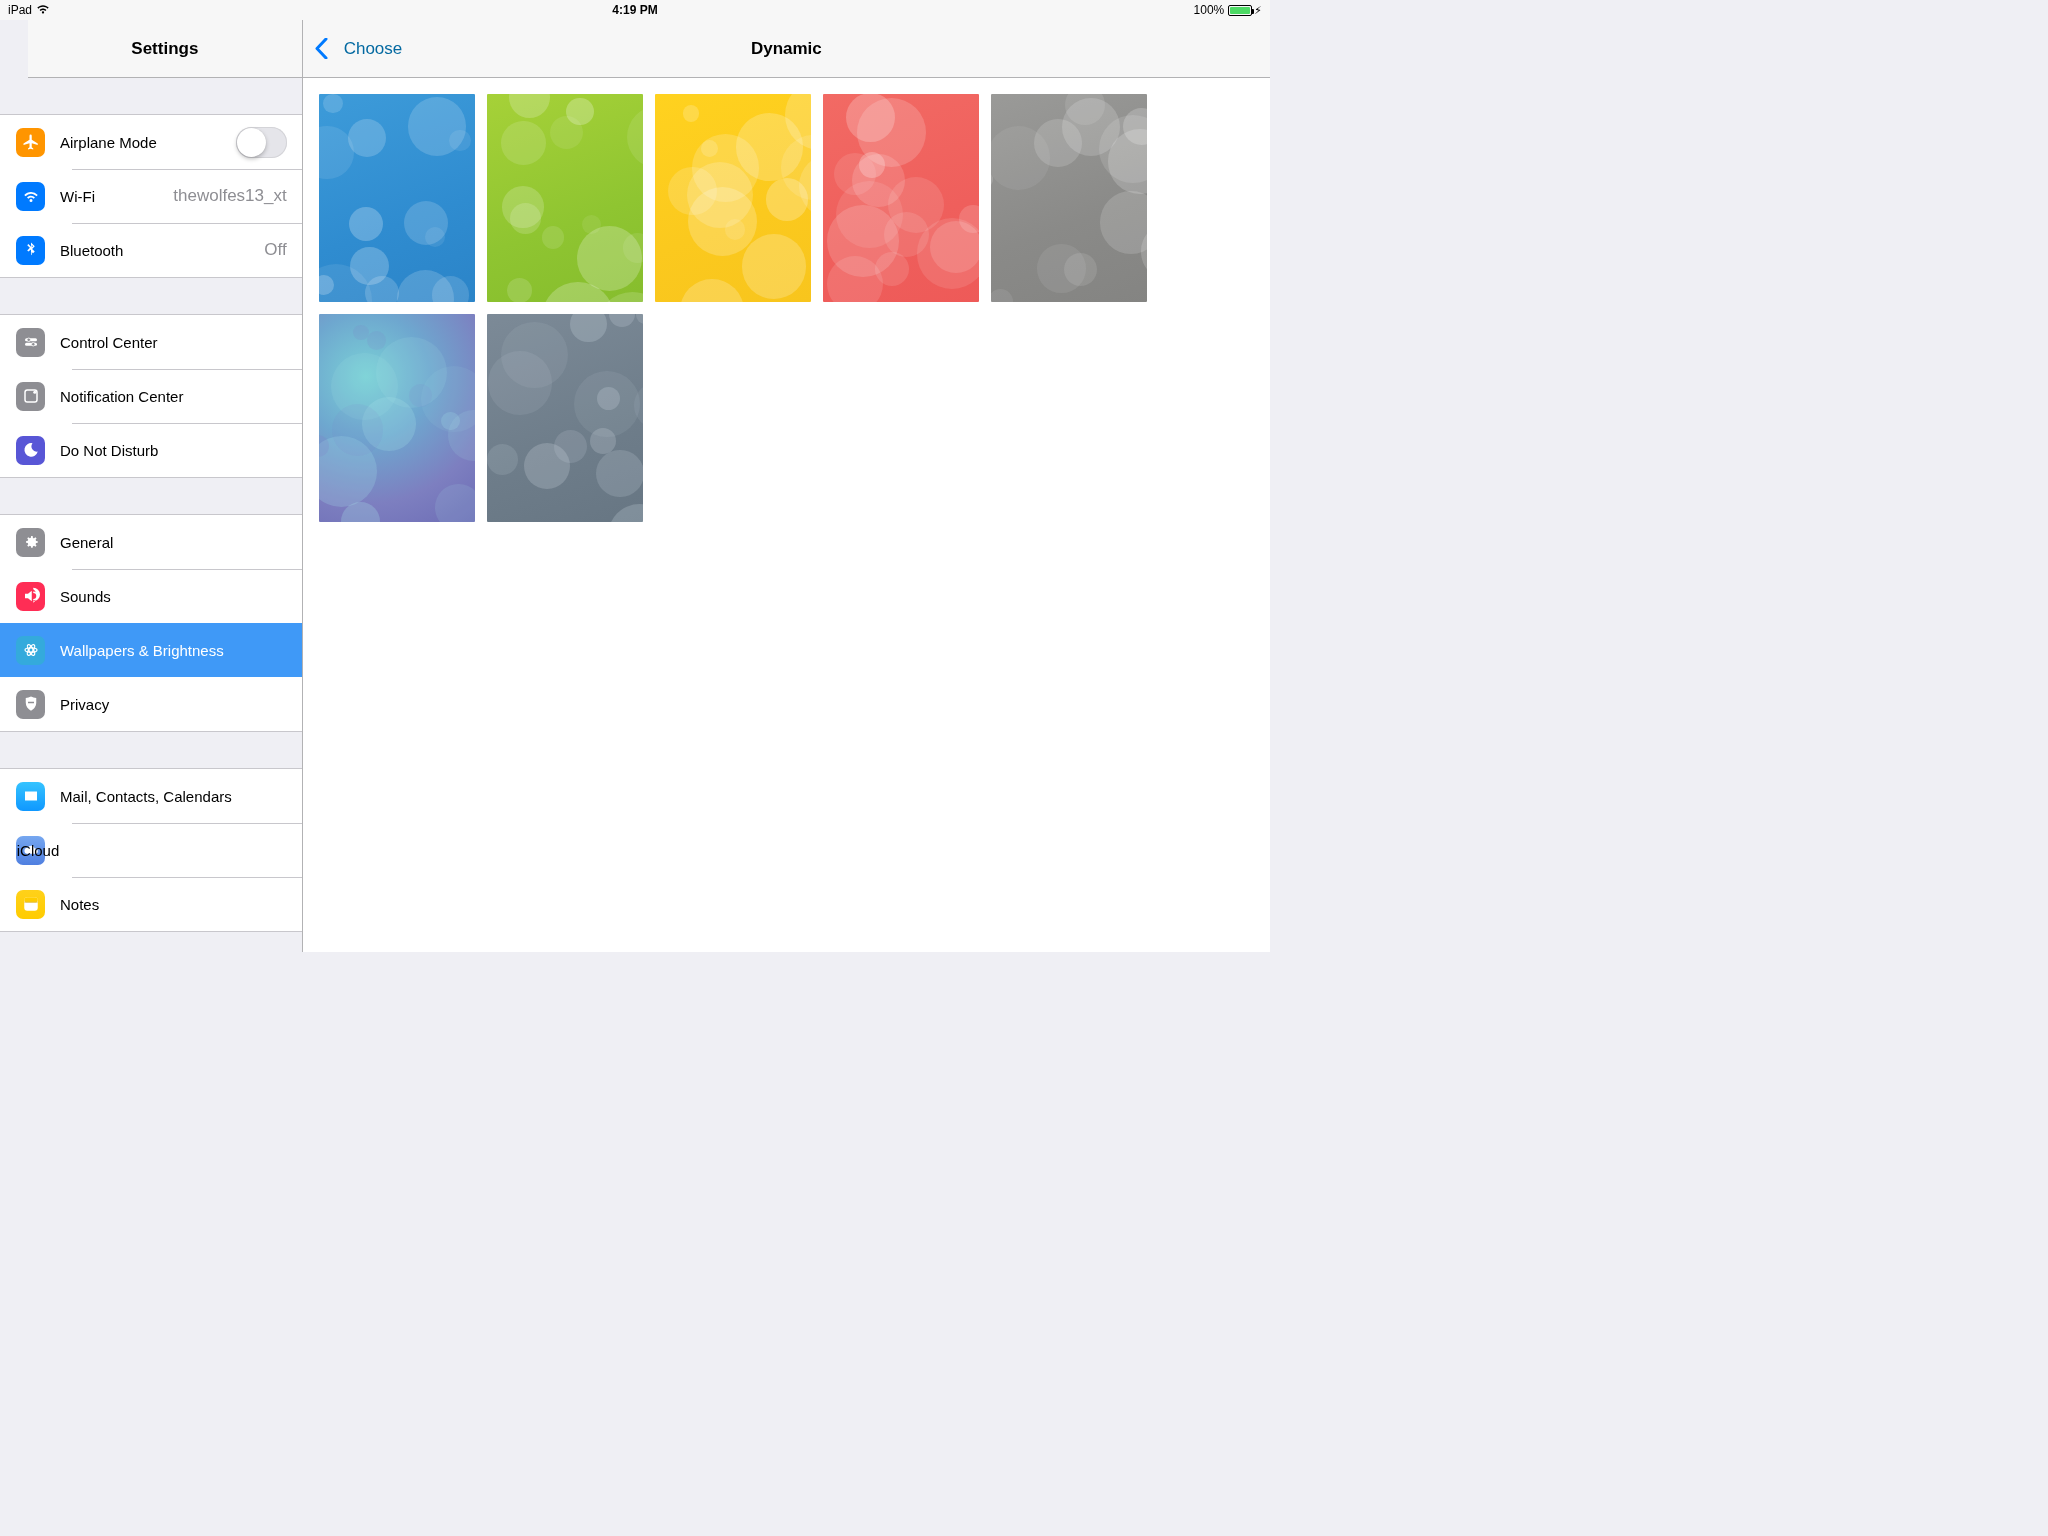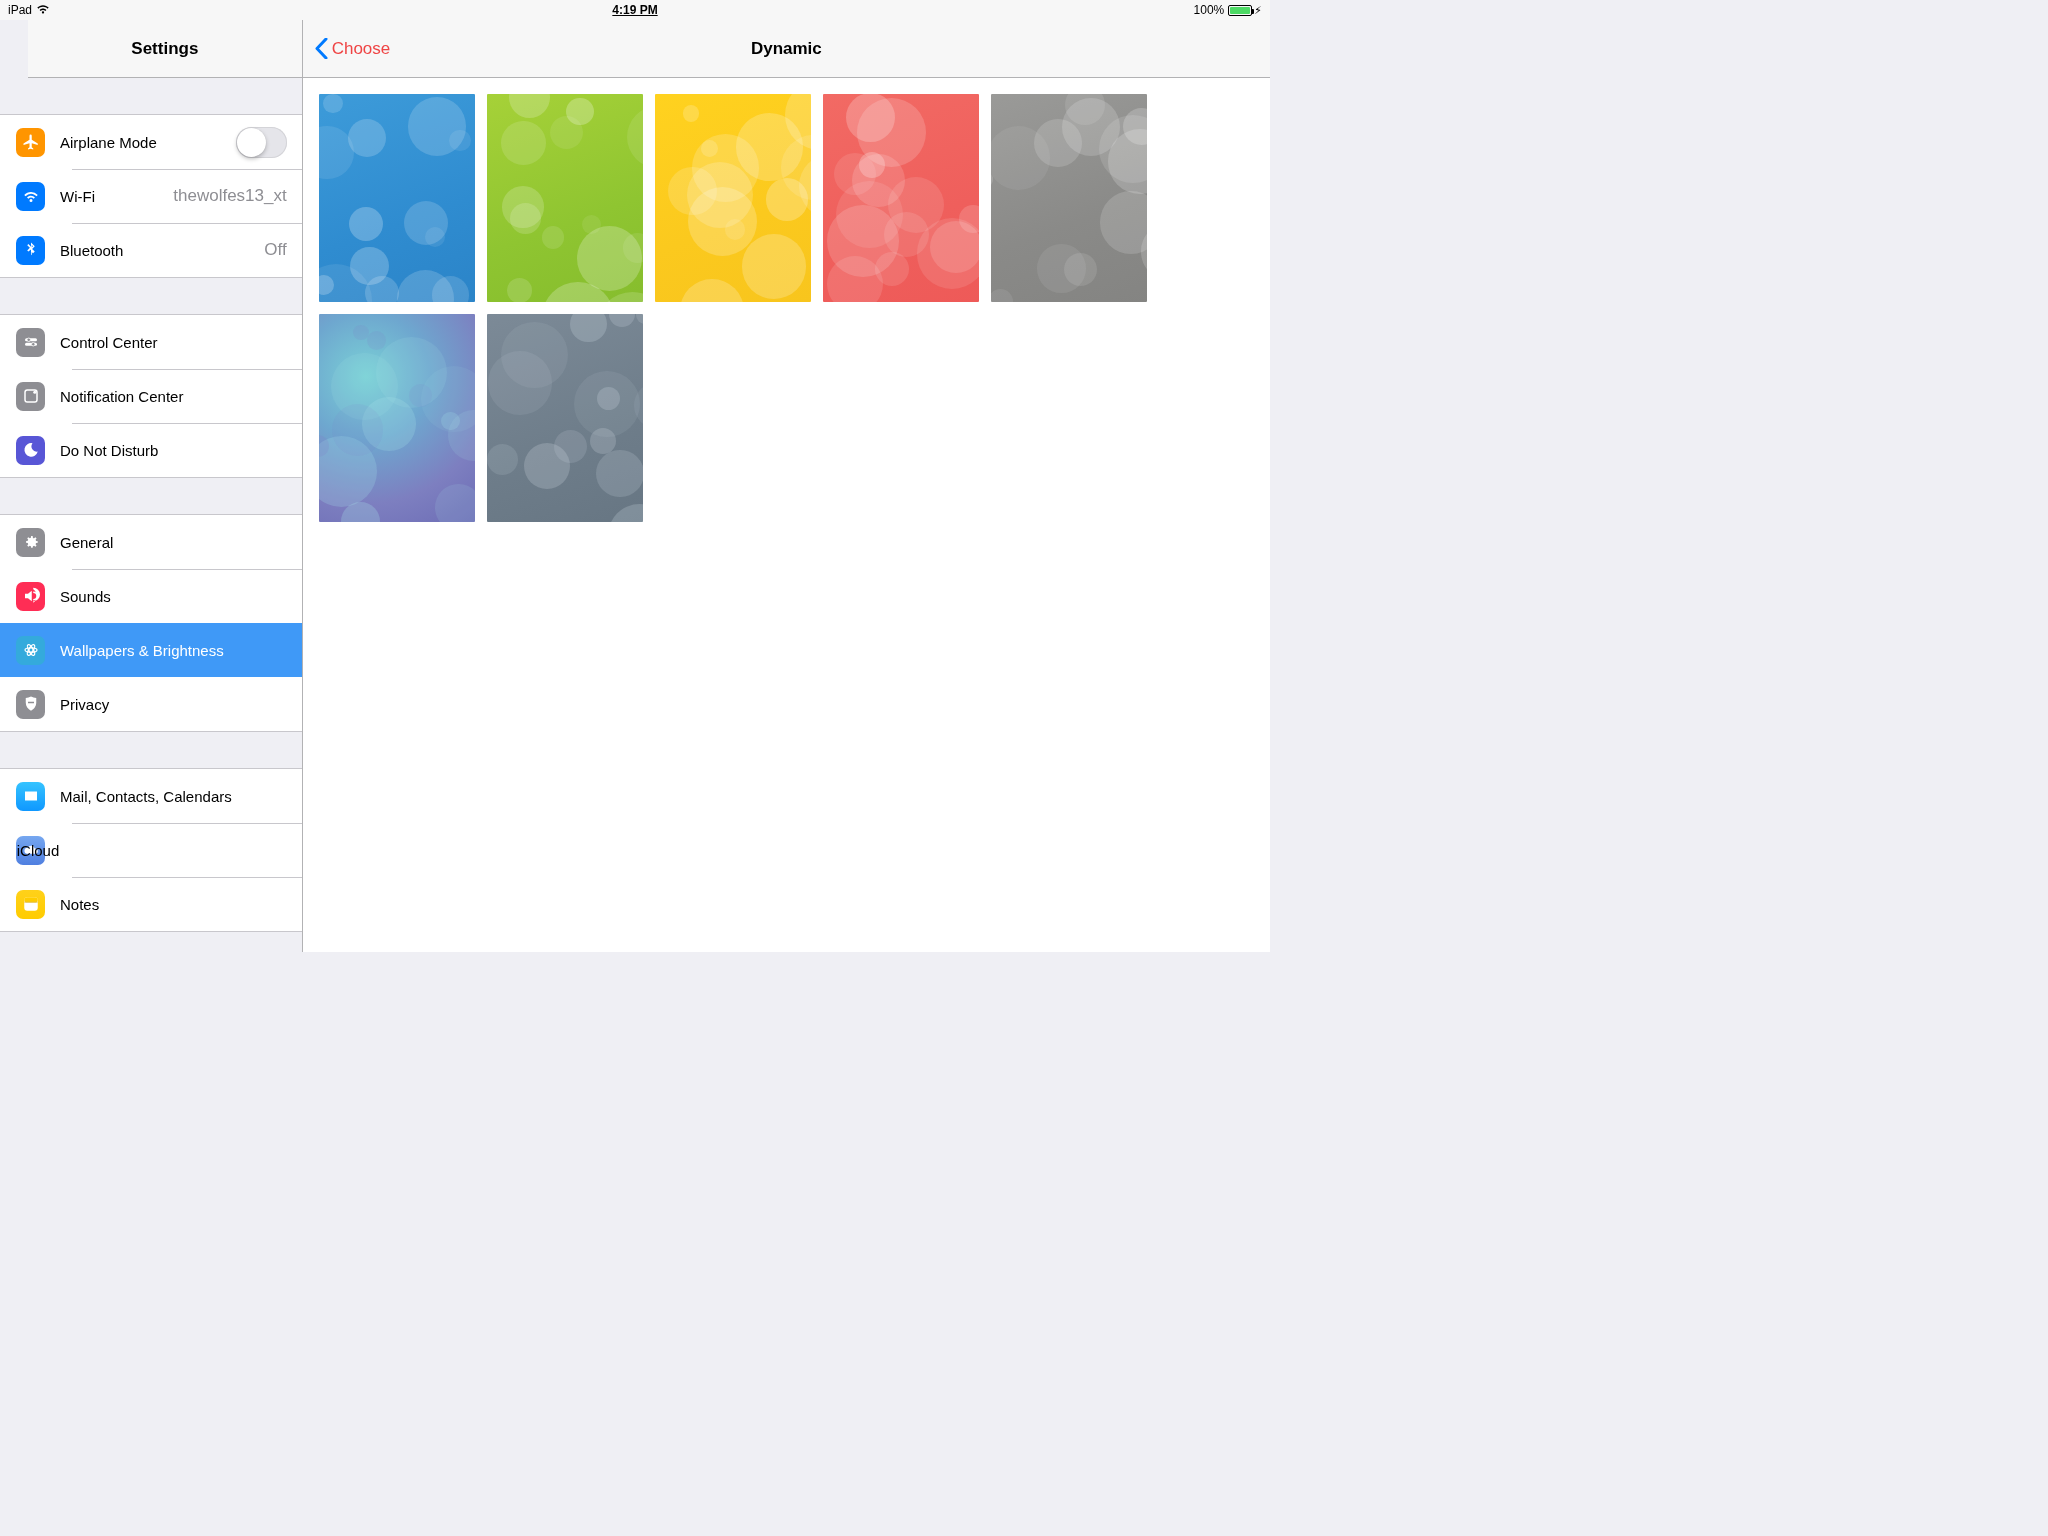--- a/index.html
+++ b/index.html
@@ -24,21 +24,20 @@
     padding: 0 6px;
     font-size: 12px;
     font-weight: 500;
     position: relative;
     background: #f7f7f7;
   }
   .status-left { display: flex; align-items: center; gap: 4px; padding-left: 2px; }
   .status-center {
     position: absolute; left: 50%; transform: translateX(-50%);
     font-weight: 600;
-    text-decoration: underline;
   }
   .status-right { display: flex; align-items: center; gap: 4px; padding-right: 2px; }
   .wifi-icon { display:inline-block; }
   .battery {
     width: 24px; height: 11px; border: 1px solid #000; border-radius: 2px;
     position: relative; display: inline-block;
   }
   .battery::after {
     content:""; position:absolute; right:-3px; top:3px; width:2px; height:5px;
     background:#000; border-radius: 0 1px 1px 0;
@@ -132,22 +131,22 @@
   }
   .content-header {
     height: 58px;
     background:#f7f7f7;
     border-bottom:1px solid #b2b2b4;
     display:flex; align-items:center;
     position:relative;
     padding: 0 12px;
   }
   .back-btn {
-    display:flex; align-items:center; gap:4px;
-    color:#ef4444; font-size:17px; cursor:pointer;
+    display:flex; align-items:center; gap:16px;
+    color:#0369a1; font-size:17px; cursor:pointer;
   }
   .back-chevron svg { width: 13px; height: 21px; display:block;}
   .content-title {
     position:absolute; left:50%; transform:translateX(-50%);
     font-size:17px; font-weight:600;
   }
 
   .wallpaper-grid {
     padding: 16px;
     display:flex; flex-wrap:wrap; gap: 12px;

